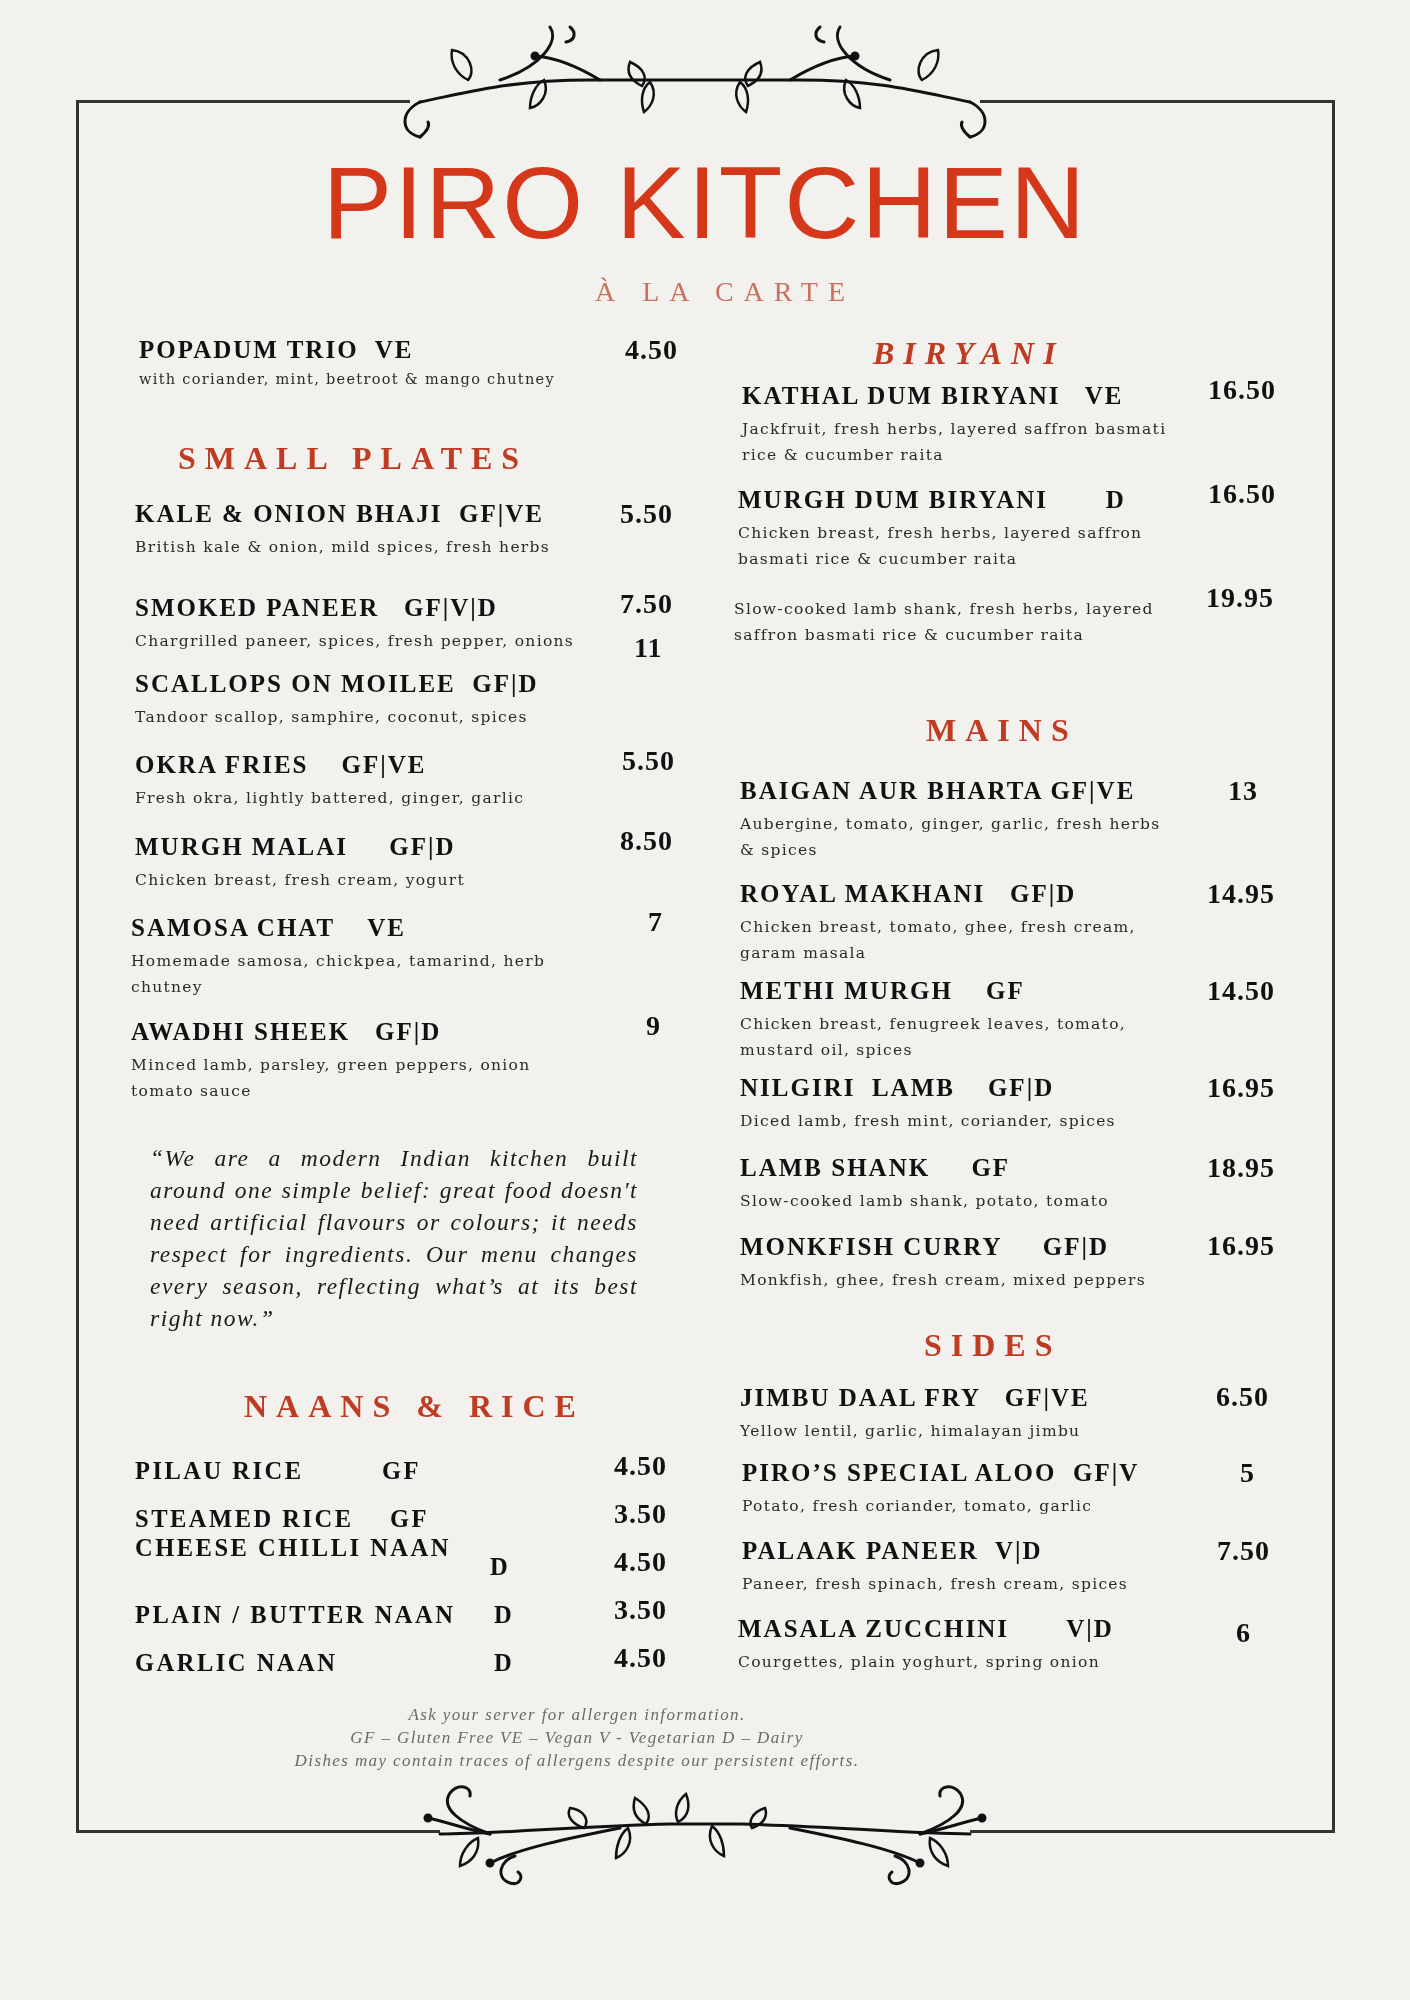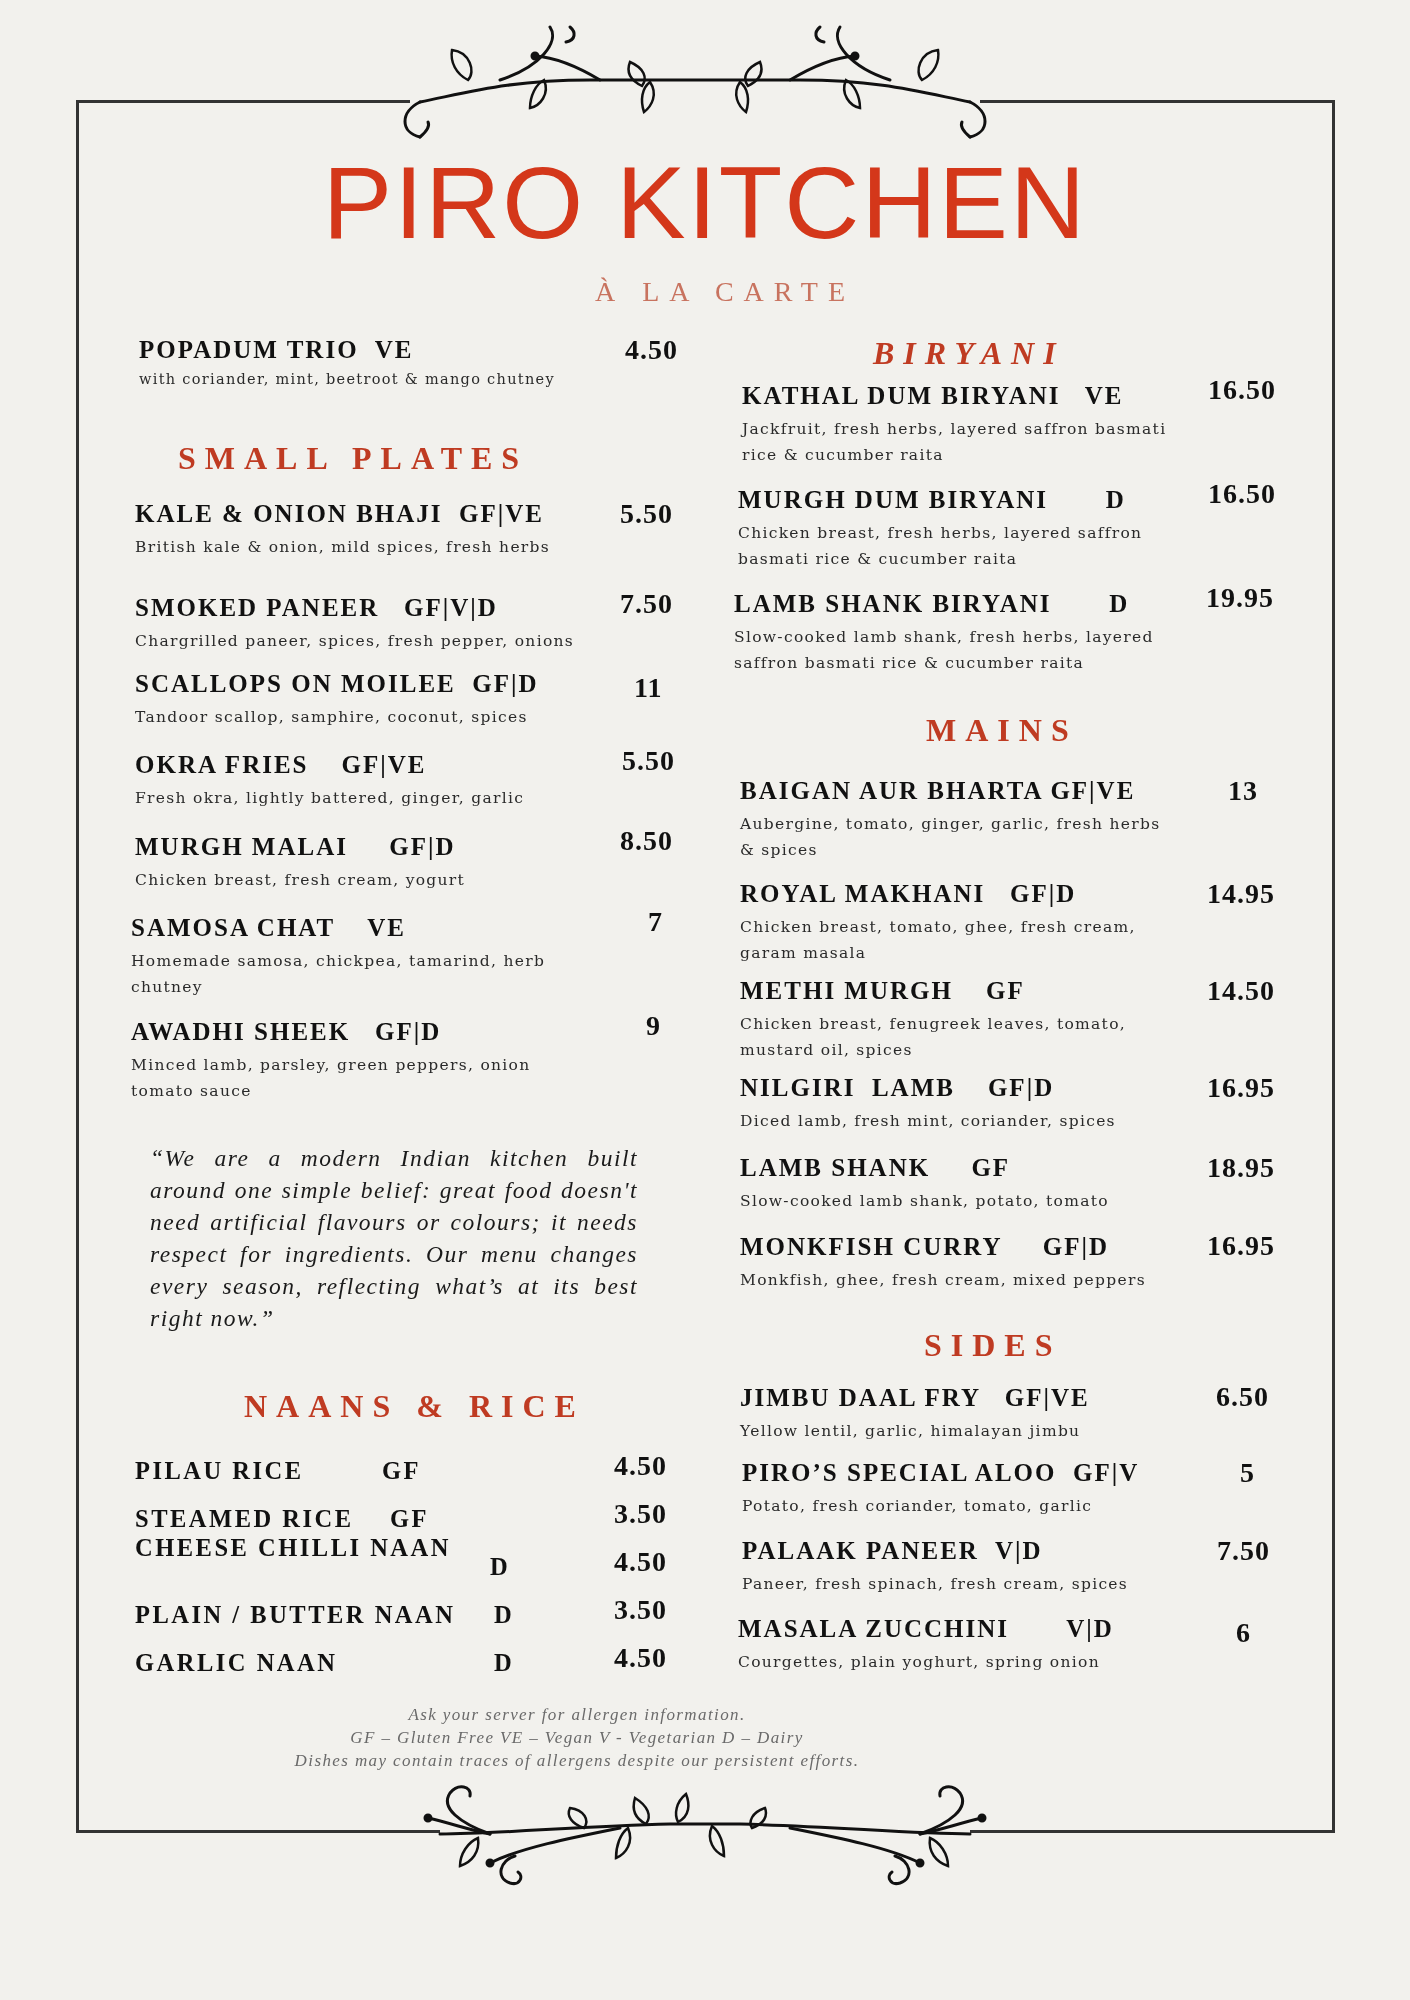--- a/index.html
+++ b/index.html
@@ -115,21 +115,21 @@
 <div class="item" style="left:135px; top:594px;">
   <div class="name">SMOKED PANEER   GF|V|D</div>
   <div class="desc">Chargrilled paneer, spices, fresh pepper, onions</div>
 </div>
 <div class="price" style="left:620px; top:588px;">7.50</div>
 
 <div class="item" style="left:135px; top:670px;">
   <div class="name">SCALLOPS ON MOILEE  GF|D</div>
   <div class="desc">Tandoor scallop, samphire, coconut, spices</div>
 </div>
-<div class="price" style="left:634px; top:672px;">11</div>
+<div class="price" style="left:634px; top:632px;">11</div>
 
 <div class="item" style="left:135px; top:751px;">
   <div class="name">OKRA FRIES    GF|VE</div>
   <div class="desc">Fresh okra, lightly battered, ginger, garlic</div>
 </div>
 <div class="price" style="left:622px; top:745px;">5.50</div>
 
 <div class="item" style="left:135px; top:833px;">
   <div class="name">MURGH MALAI     GF|D</div>
   <div class="desc">Chicken breast, fresh cream, yogurt</div>
@@ -190,21 +190,20 @@
 </div>
 <div class="price" style="left:1208px; top:374px;">16.50</div>
 
 <div class="item" style="left:738px; top:486px; width:440px;">
   <div class="name">MURGH DUM BIRYANI       D</div>
   <div class="desc">Chicken breast, fresh herbs, layered saffron basmati rice &amp; cucumber raita</div>
 </div>
 <div class="price" style="left:1208px; top:478px;">16.50</div>
 
 <div class="item" style="left:734px; top:590px; width:440px;">
-  <div class="name">LAMB SHANK BIRYANI       D</div>
   <div class="desc">Slow-cooked lamb shank, fresh herbs, layered saffron basmati rice &amp; cucumber raita</div>
 </div>
 <div class="price" style="left:1206px; top:582px;">19.95</div>
 
 <div class="section-title" style="left:926px; top:712px;">MAINS</div>
 
 <div class="item" style="left:740px; top:777px; width:440px;">
   <div class="name">BAIGAN AUR BHARTA GF|VE</div>
   <div class="desc">Aubergine, tomato, ginger, garlic, fresh herbs &amp; spices</div>
 </div>

